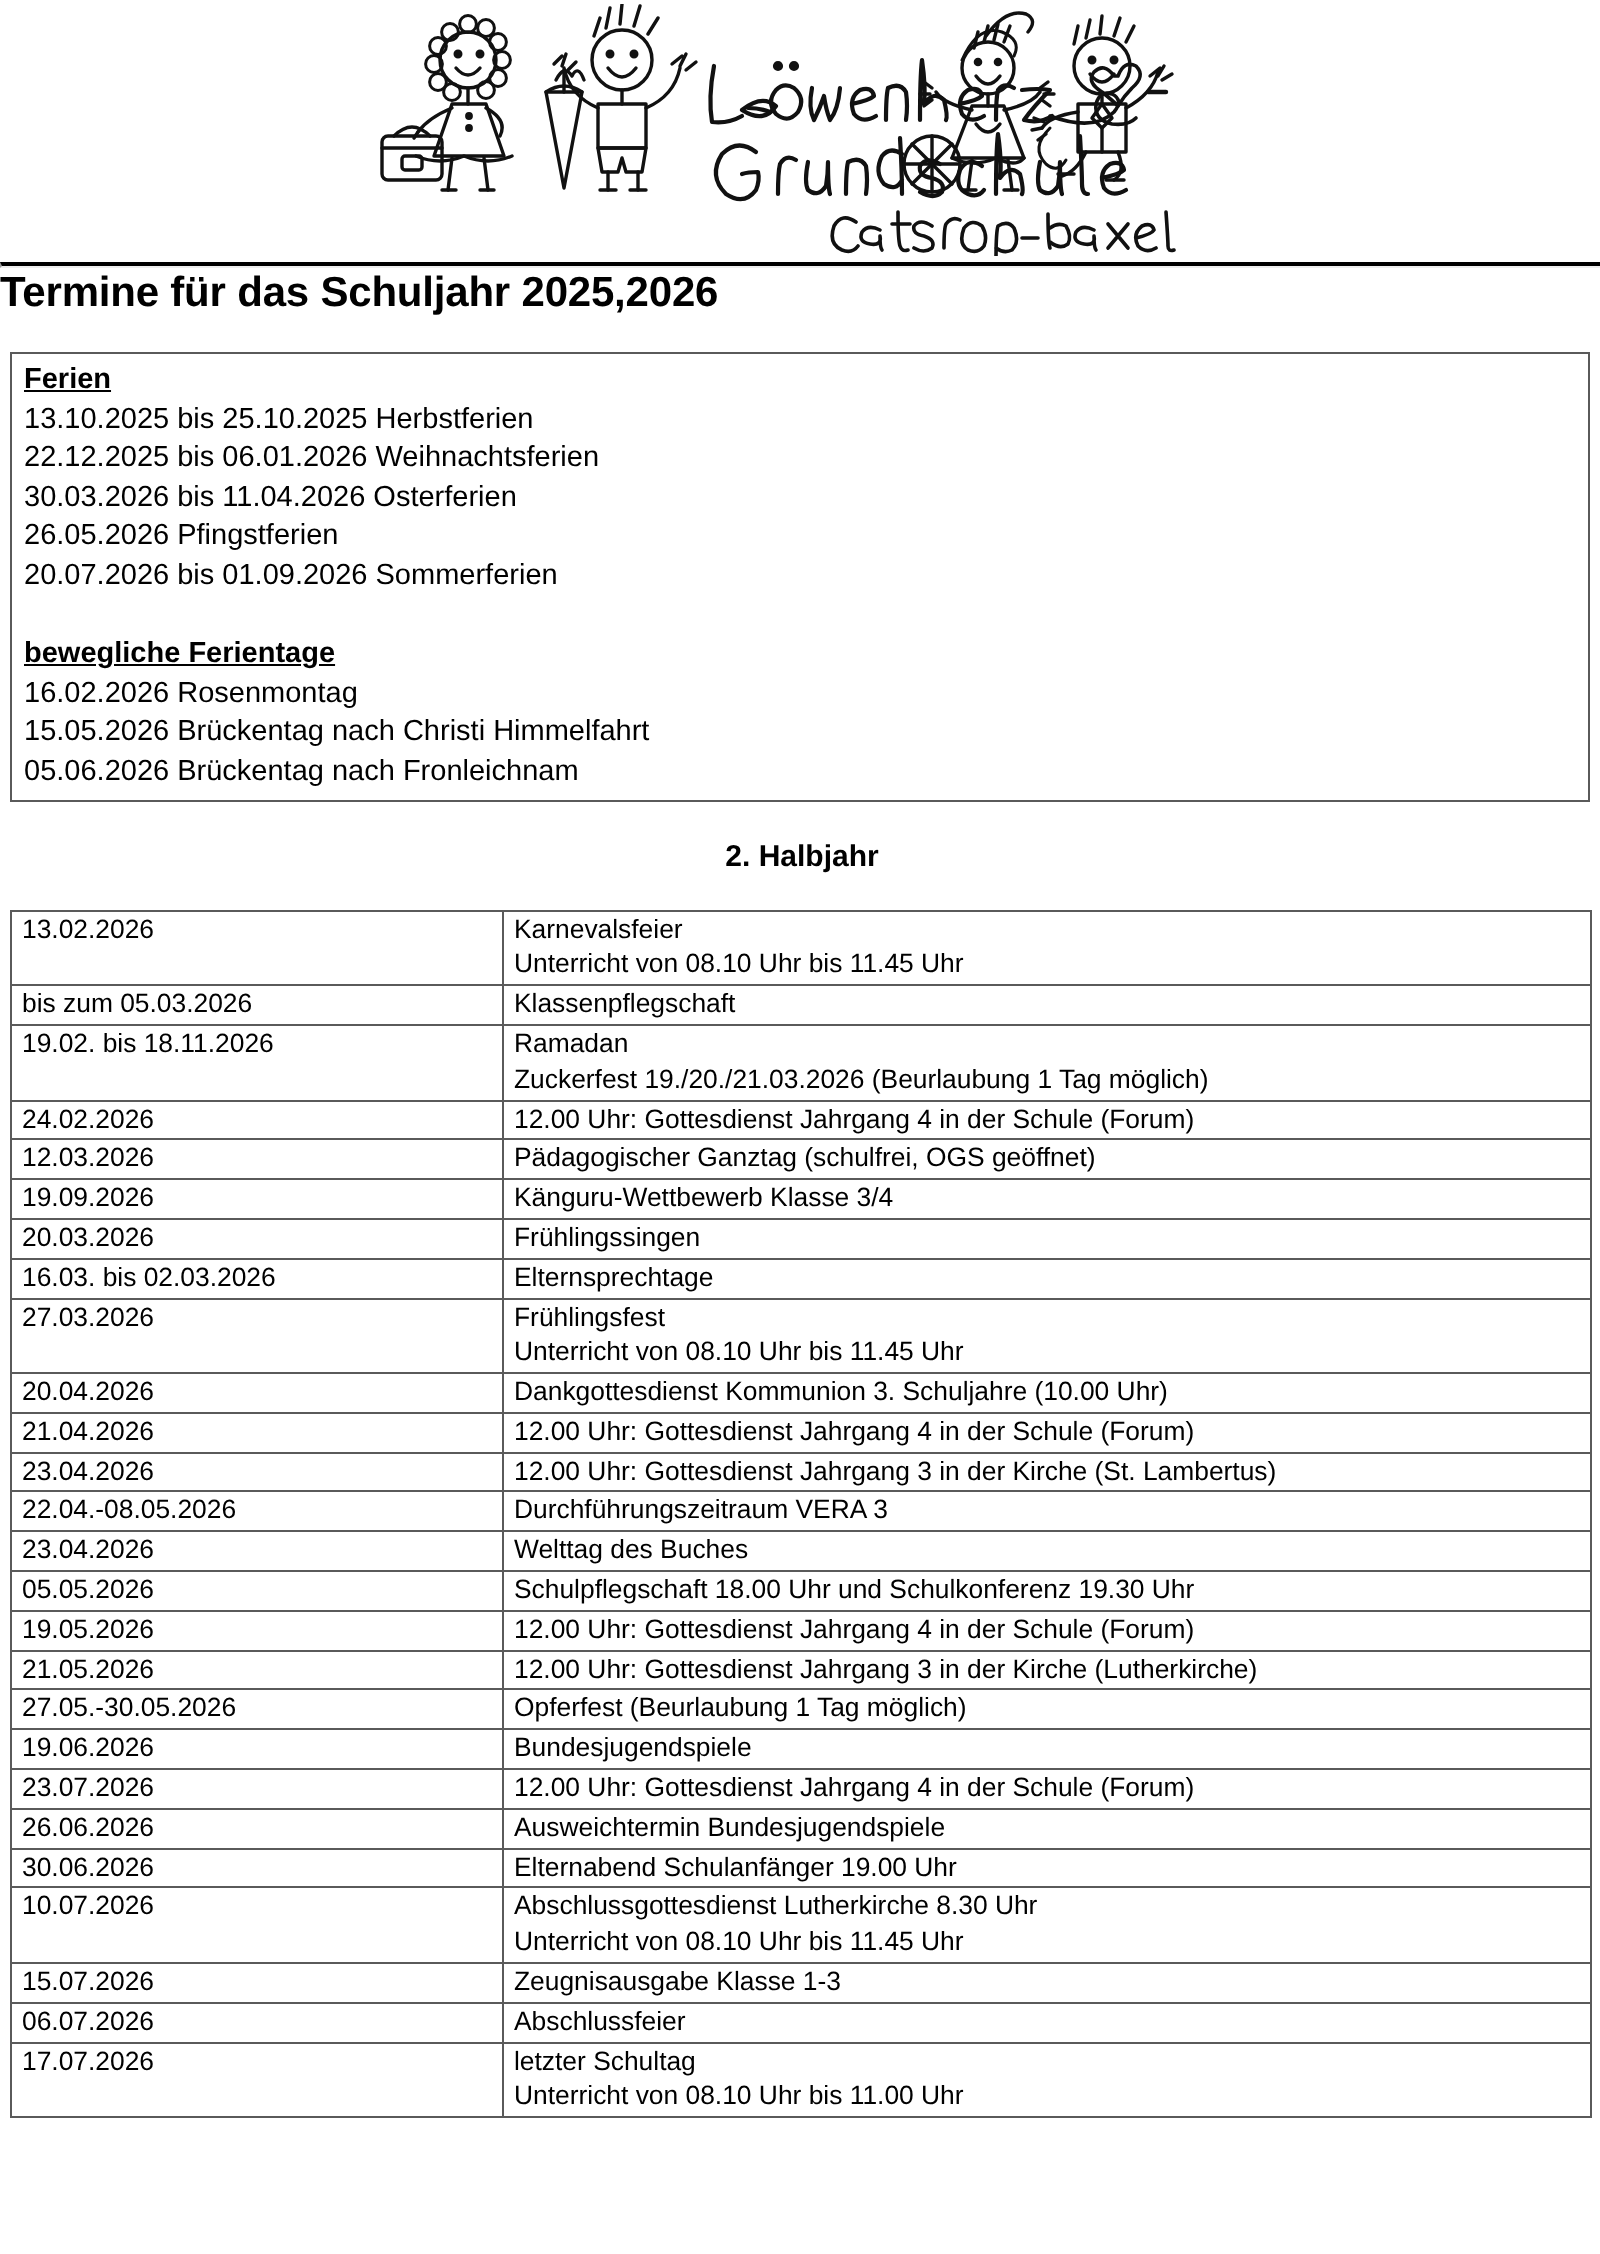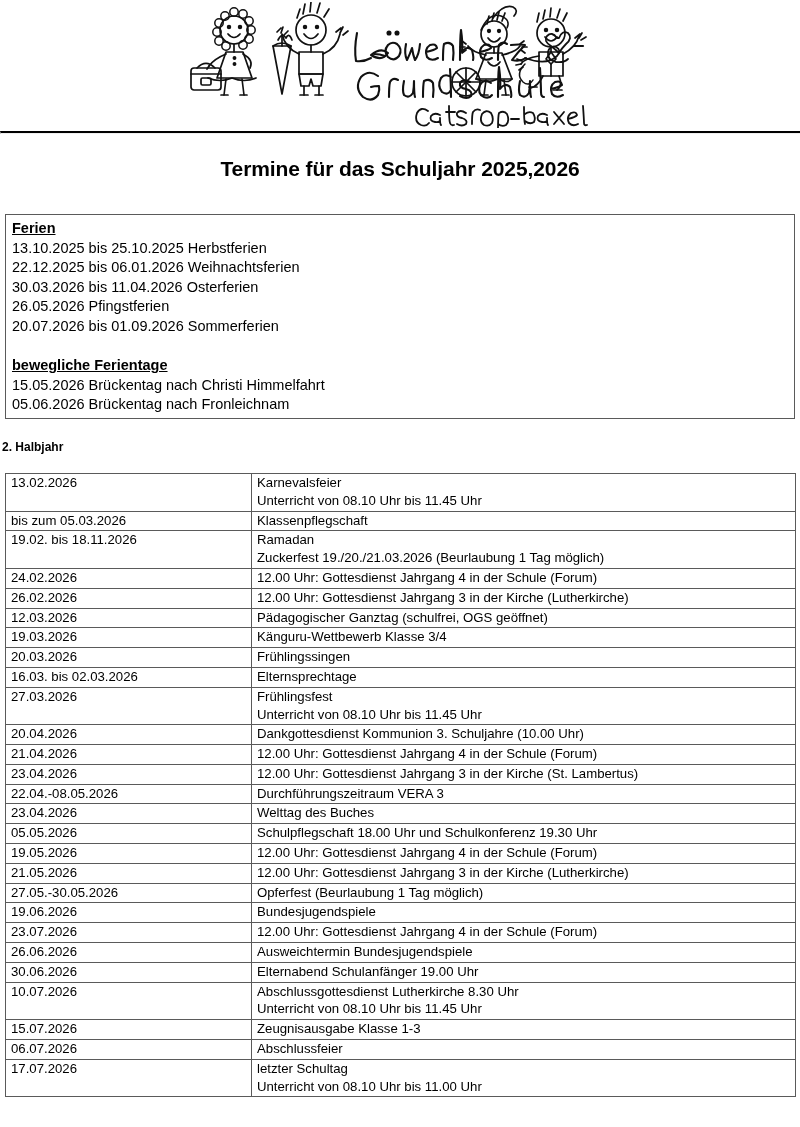--- a/index.html
+++ b/index.html
@@ -35,57 +35,56 @@
 
   .header-rule {
     width: 800px;
     height: 0;
     border-top: 2px solid #000;
     margin: 0;
   }
 
   
   .doc-title {
-    text-align: center;
     font-size: 21px;
     font-weight: bold;
     letter-spacing: -0.1px;
     margin: 0;
-    padding-top: 22px;
     padding-bottom: 0;
     line-height: 26px;
   }
 
   
   .ferien-box {
-    margin: 32px 5px 0 5px;
+    margin: 16px 5px 0 5px;
     border: 1px solid #5a5a5a;
     padding: 4px 0 3px 6px;
     box-sizing: border-box;
   }
   .ferien-line {
     font-size: 14.5px;
     line-height: 19.6px;
     white-space: nowrap;
   }
   .ferien-head {
     font-weight: bold;
     text-decoration: underline;
   }
   .spacer-line {
     height: 19.6px;
   }
 
   
   .section-title {
-    font-size: 12px;
+    font-size: 15px;
     font-weight: bold;
     margin: 19px 0 0 0;
     padding-left: 2px;
     line-height: 18px;
+    text-align: center;
   }
 
   
   .termine-table {
     margin: 17px 5px 0 5px;
     border-collapse: collapse;
     width: 790px;
     table-layout: fixed;
   }
   .termine-table td {
@@ -307,20 +306,21 @@
 
   <div class="ferien-box">
     <div class="ferien-line ferien-head">Ferien</div>
     <div class="ferien-line">13.10.2025 bis 25.10.2025 Herbstferien</div>
     <div class="ferien-line">22.12.2025 bis 06.01.2026 Weihnachtsferien</div>
     <div class="ferien-line">30.03.2026 bis 11.04.2026 Osterferien</div>
     <div class="ferien-line">26.05.2026 Pfingstferien</div>
     <div class="ferien-line">20.07.2026 bis 01.09.2026 Sommerferien</div>
     <div class="spacer-line"></div>
     <div class="ferien-line ferien-head">bewegliche Ferientage</div>
+    <div class="ferien-line">16.02.2026 Rosenmontag</div>
     <div class="ferien-line">15.05.2026 Brückentag nach Christi Himmelfahrt</div>
     <div class="ferien-line">05.06.2026 Brückentag nach Fronleichnam</div>
   </div>
 
   <h2 class="section-title">2. Halbjahr</h2>
 
   <table class="termine-table">
     <colgroup>
       <col class="col-date">
       <col class="col-desc">
@@ -357,37 +357,29 @@
         <tr>
           <td class="col-date">
             <span class="cell-line">24.02.2026</span>
           </td>
           <td class="col-desc">
             <span class="cell-line">12.00 Uhr: Gottesdienst Jahrgang 4 in der Schule (Forum)</span>
           </td>
         </tr>
         <tr>
           <td class="col-date">
-            <span class="cell-line">26.02.2026</span>
-          </td>
-          <td class="col-desc">
-            <span class="cell-line">12.00 Uhr: Gottesdienst Jahrgang 3 in der Kirche (Lutherkirche)</span>
-          </td>
-        </tr>
-        <tr>
-          <td class="col-date">
             <span class="cell-line">12.03.2026</span>
           </td>
           <td class="col-desc">
             <span class="cell-line">Pädagogischer Ganztag (schulfrei, OGS geöffnet)</span>
           </td>
         </tr>
         <tr>
           <td class="col-date">
-            <span class="cell-line">19.03.2026</span>
+            <span class="cell-line">19.09.2026</span>
           </td>
           <td class="col-desc">
             <span class="cell-line">Känguru-Wettbewerb Klasse 3/4</span>
           </td>
         </tr>
         <tr>
           <td class="col-date">
             <span class="cell-line">20.03.2026</span>
           </td>
           <td class="col-desc">

